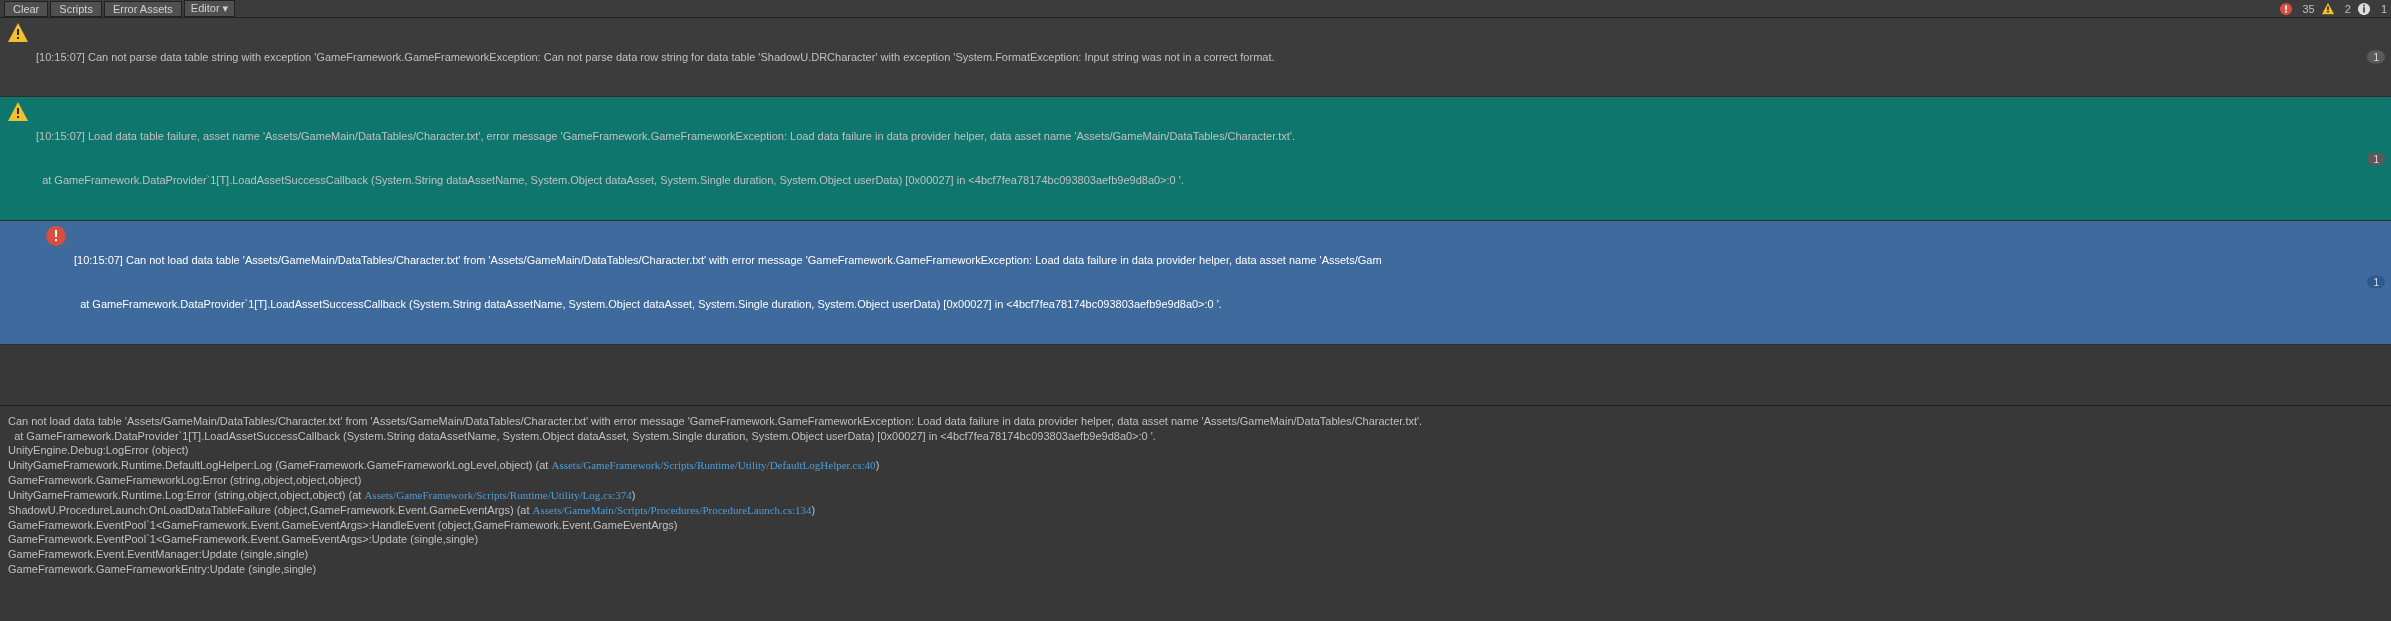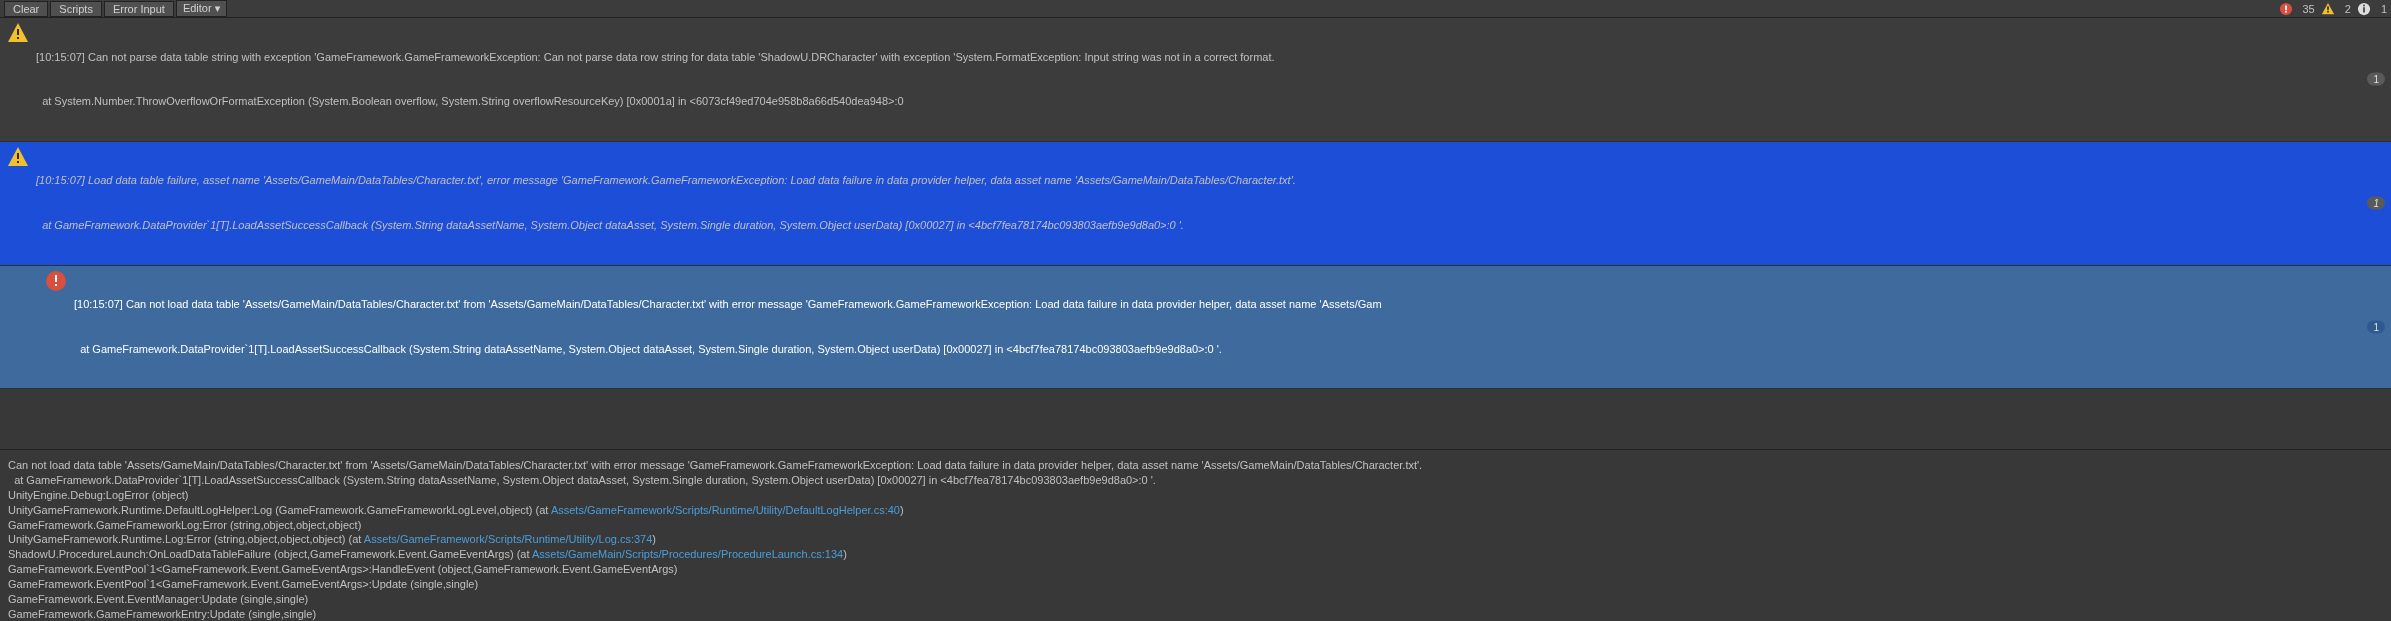--- a/index.html
+++ b/index.html
@@ -48,21 +48,21 @@
     .counter-icon { width: 14px; height: 14px; display: inline-block; }
     .log-list { }
     .log-row {
       display: flex;
       align-items: flex-start;
       padding: 2px 6px;
       border-bottom: 1px solid #2f2f2f;
       position: relative;
     }
     .log-row.odd { background: #3c3c3c; }
-    .log-row.even { background: #1d4ed8; font-style: italic; }
+    .log-row.even { background: #0f766e; }
     .log-row.selected { background: #3e6a9d; color: #fff; padding-left: 44px; }
     .log-icon {
       width: 24px; height: 24px;
       flex-shrink: 0;
       margin-right: 6px;
       margin-top: 1px;
     }
     .log-text {
       flex: 1;
       line-height: 1.35;
@@ -86,31 +86,31 @@
     .detail-pane {
       border-top: 1px solid #222;
       padding: 8px;
       font-size: 11px;
       line-height: 1.35;
       white-space: pre-wrap;
       background: #383838;
       margin-top: 60px;
     }
     .detail-line { display: block; }
-    a.src-link { color: #4a9edc; text-decoration: none; }
+    a.src-link { color: #4a9edc; text-decoration: none; font-family: Liberation Serif, serif; }
     .wrap { position: relative; min-height: 621px; }
   </style>
 </head>
 <body>
 <div class="wrap">
 
 <div class="toolbar">
   <button class="toolbar-btn">Clear</button>
   <button class="toolbar-btn">Scripts</button>
-  <button class="toolbar-btn">Error Input</button>
+  <button class="toolbar-btn">Error Assets</button>
   <button class="toolbar-dropdown">Editor ▾</button>
   <div class="toolbar-spacer"></div>
   <div class="counter">
     <span class="counter-icon">
       <svg viewBox="0 0 16 16">
             <circle cx="8" cy="8" r="7" fill="#d64f3f"></circle>
             <rect x="7" y="4" width="2" height="5" fill="#fff"></rect>
             <rect x="7" y="10" width="2" height="2" fill="#fff"></rect>
           </svg>
     </span>
@@ -143,21 +143,20 @@
   <div class="log-row odd">
     <span class="log-icon">
       <svg viewBox="0 0 24 24">
             <path d="M12 2 L22 21 L2 21 Z" fill="#f0c02e"></path>
             <rect x="11" y="8" width="2" height="6" fill="#3a2a00"></rect>
             <rect x="11" y="16" width="2" height="2" fill="#3a2a00"></rect>
           </svg>
     </span>
     <span class="log-text">
       <span class="l1">[10:15:07] Can not parse data table string with exception 'GameFramework.GameFrameworkException: Can not parse data row string for data table 'ShadowU.DRCharacter' with exception 'System.FormatException: Input string was not in a correct format.</span>
-      <span class="l2">  at System.Number.ThrowOverflowOrFormatException (System.Boolean overflow, System.String overflowResourceKey) [0x0001a] in &lt;6073cf49ed704e958b8a66d540dea948&gt;:0</span>
     </span>
     <span class="log-count">1</span>
   </div>
 
   <div class="log-row even">
     <span class="log-icon">
       <svg viewBox="0 0 24 24">
             <path d="M12 2 L22 21 L2 21 Z" fill="#f0c02e"></path>
             <rect x="11" y="8" width="2" height="6" fill="#3a2a00"></rect>
             <rect x="11" y="16" width="2" height="2" fill="#3a2a00"></rect>

